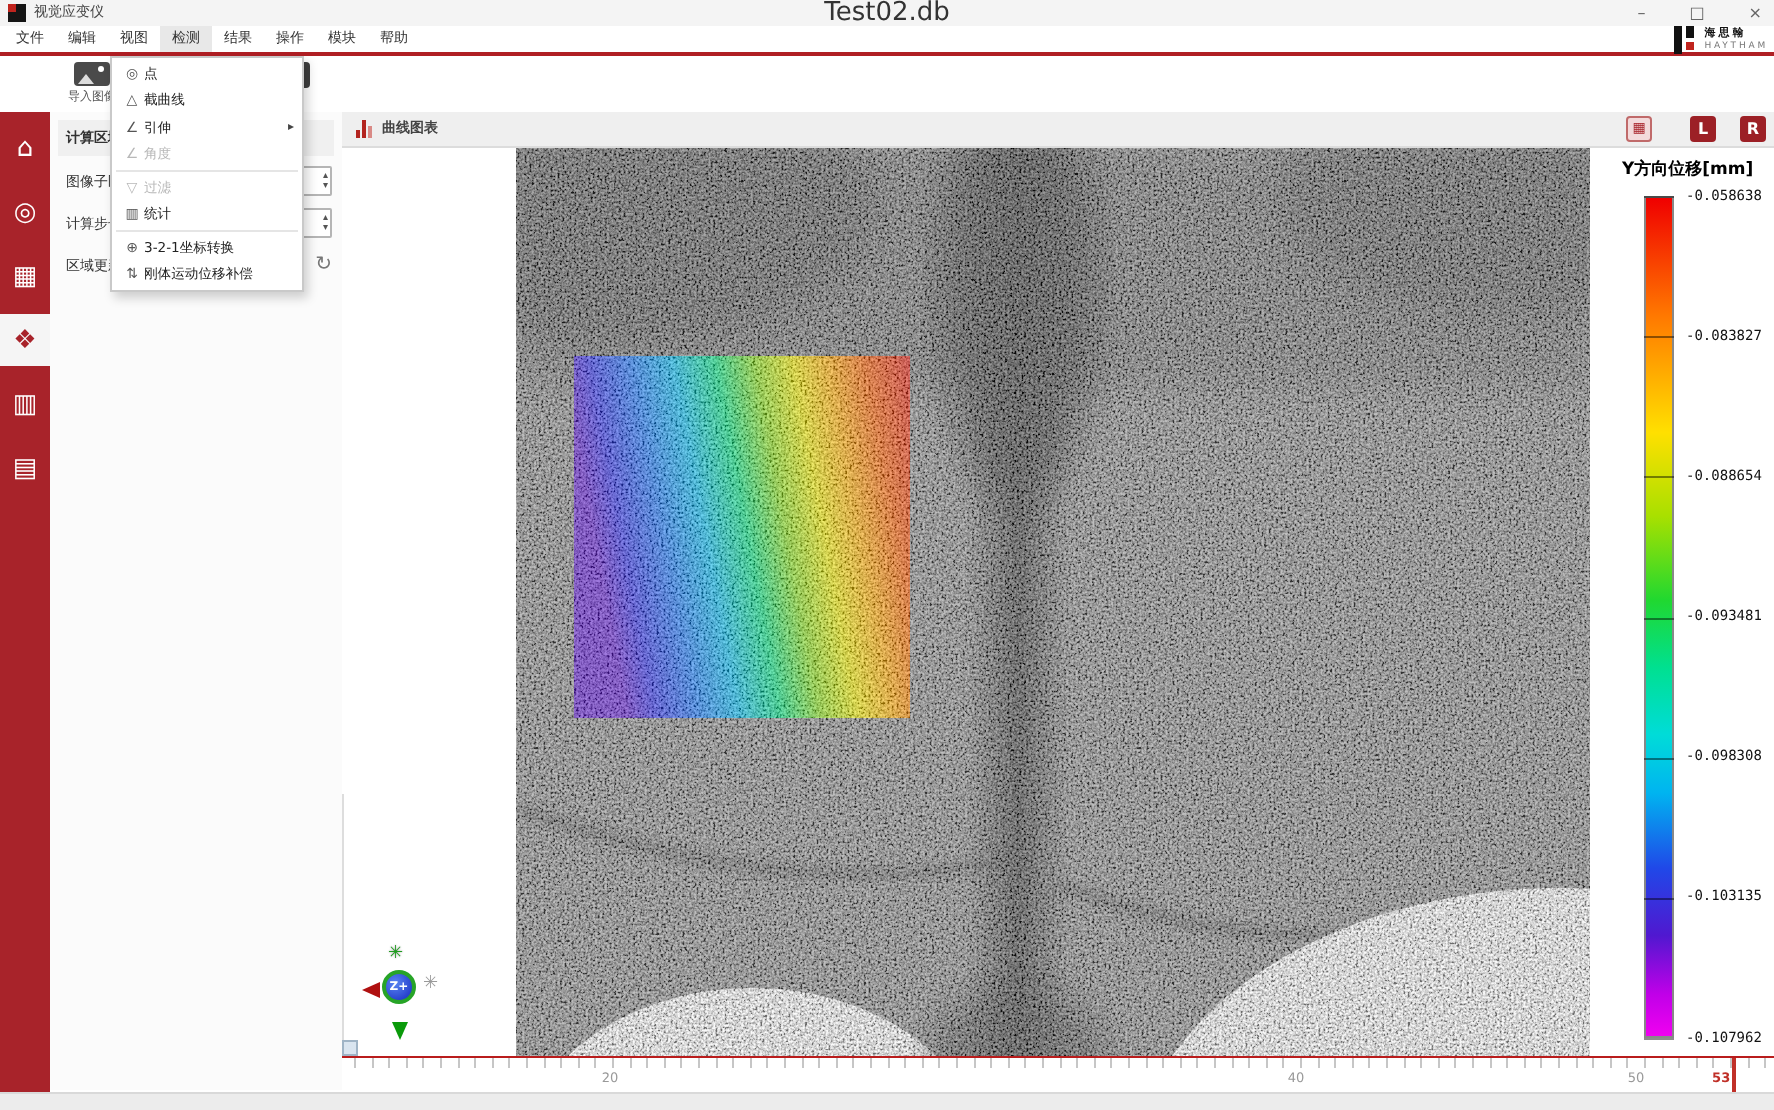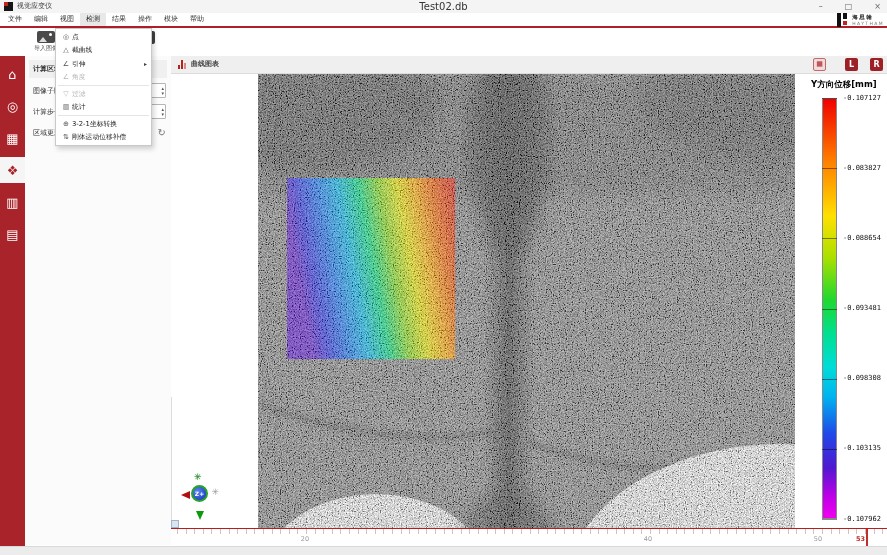--- a/index.html
+++ b/index.html
@@ -3,21 +3,21 @@
 <meta charset="utf-8">
 <style>
   html,body{margin:0;padding:0;background:#dcdcdc;}
   #app{position:relative;width:887px;height:555px;background:#fff;overflow:hidden;
        font-family:"DejaVu Sans","Liberation Sans",sans-serif;-webkit-font-smoothing:antialiased;}
   
   .titlebar{position:absolute;left:0;top:0;width:887px;height:13px;background:#f4f4f4;border-bottom:1px solid #e6e6e6;}
   .app-icon{position:absolute;left:4px;top:2px;width:9px;height:9px;background:#151515;}
   .app-icon::after{content:"";position:absolute;left:0;top:0;width:4px;height:4px;background:#c0241e;}
   .app-title{position:absolute;left:17px;top:0;font-size:7px;line-height:13px;color:#444;}
-  .doc-title{position:absolute;left:0;top:0;width:100%;text-align:center;font-size:10px;line-height:13px;color:#333;}
+  .doc-title{position:absolute;left:0;top:0;width:100%;text-align:center;font-size:13px;line-height:13px;color:#333;}
   .win-controls{position:absolute;right:6px;top:0;height:13px;display:flex;gap:22px;align-items:center;}
   .win-btn{font-size:8px;color:#666;line-height:13px;cursor:default;}
   
   #menubar{position:absolute;left:0;top:13px;width:887px;height:13px;background:#fff;display:flex;padding-left:2px;}
   .mb-item{font-size:7px;line-height:13px;color:#333;padding:0 6px;}
   .mb-item.open{background:#e8e8e8;}
   .red-line{position:absolute;left:0;top:26px;width:887px;height:2px;background:#b01f24;}
   
   .toolbar{position:absolute;left:0;top:28px;width:887px;height:28px;background:#fff;border-bottom:1px solid #e3e3e3;}
   .tool-import{position:absolute;left:24px;top:3px;width:44px;text-align:center;}
@@ -262,21 +262,21 @@
       <g>
         <rect x="29" y="104" width="168" height="181" fill="url(#rb)" opacity="0.95"></rect>
         <rect width="537" height="454" clip-path="url(#patchClip)" filter="url(#nz)" opacity="0.40"></rect>
       </g>
     </svg>
 
     <div class="cb-title">Y方向位移[mm]</div>
     <div class="cb-bar"></div>
     <div id="cb-area">
         <div class="cb-tline" style="top: 24px;"></div>
-        <div class="cb-tlabel" style="top: 19.5px;">-0.107127</div>
+        <div class="cb-tlabel" style="top: 19.5px;">-0.058638</div>
         <div class="cb-tline" style="top: 94.17px;"></div>
         <div class="cb-tlabel" style="top: 89.67px;">-0.083827</div>
         <div class="cb-tline" style="top: 164.34px;"></div>
         <div class="cb-tlabel" style="top: 159.84px;">-0.088654</div>
         <div class="cb-tline" style="top: 234.51px;"></div>
         <div class="cb-tlabel" style="top: 230.01px;">-0.093481</div>
         <div class="cb-tline" style="top: 304.68px;"></div>
         <div class="cb-tlabel" style="top: 300.18px;">-0.098308</div>
         <div class="cb-tline" style="top: 374.85px;"></div>
         <div class="cb-tlabel" style="top: 370.35px; text-align: center;">-0.103135</div>

